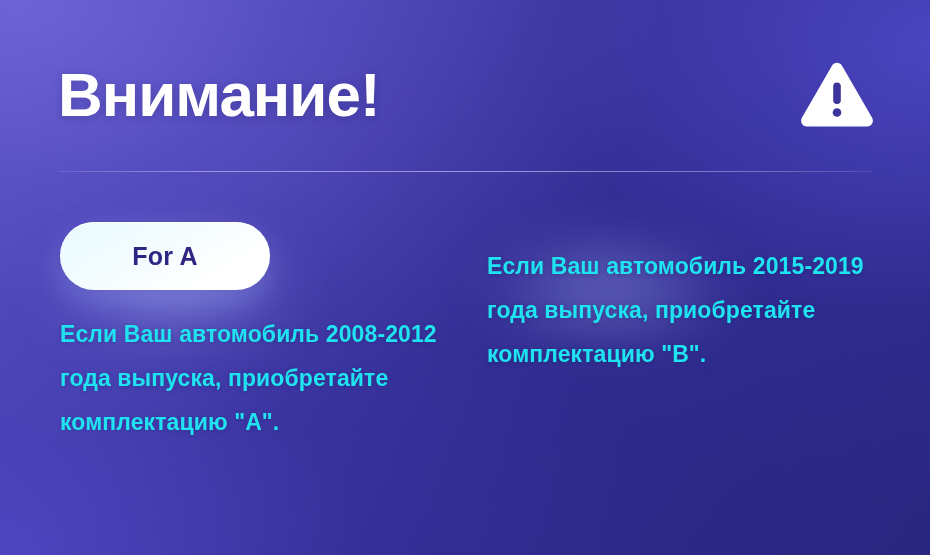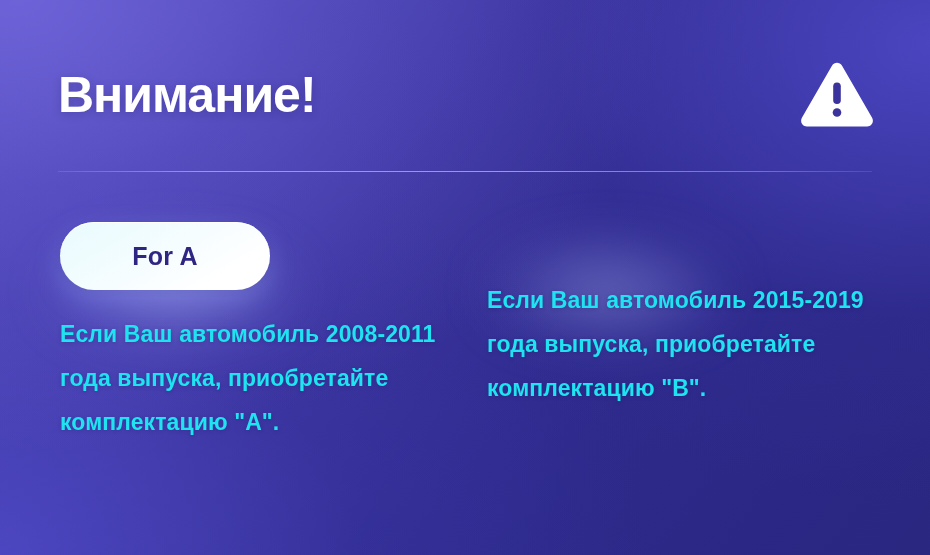--- a/index.html
+++ b/index.html
@@ -58,21 +58,21 @@
     top: 52px;
     height: 86px;
     display: flex;
     align-items: center;
     justify-content: space-between;
   }
 
   .page-title {
     margin: 0;
     color: #ffffff;
-    font-size: 50px;
+    font-size: 62px;
     font-weight: bold;
     line-height: 1;
     letter-spacing: -1px;
     white-space: nowrap;
     text-shadow: 0 2px 10px rgba(20,16,70,0.22);
   }
 
   .warning-icon {
     width: 74px;
     height: 66px;
@@ -94,21 +94,20 @@
                 rgba(180,183,230,0.16) 100%);
   }
 
   .columns {
     position: absolute;
     left: 60px;
     top: 222px;
     width: 812px;
     display: flex;
     gap: 42px;
-    align-items: center;
   }
 
   .column {
     width: 385px;
   }
 
   .pill-button {
     display: inline-flex;
     align-items: center;
     justify-content: center;
@@ -159,21 +158,21 @@
       <circle cx="37" cy="50.5" r="4.3" fill="#3b349c"></circle>
     </svg>
   </div>
 
   <div class="divider"></div>
 
   <div class="columns">
 
     <div class="column">
       <button class="pill-button">For A</button>
-      <p class="column-text">Если Ваш автомобиль 2008-2011 года выпуска, приобретайте комплектацию "A".</p>
+      <p class="column-text">Если Ваш автомобиль 2008-2012 года выпуска, приобретайте комплектацию "A".</p>
     </div>
 
     <div class="column">
       <p class="column-text">Если Ваш автомобиль 2015-2019 года выпуска, приобретайте комплектацию "B".</p>
     </div>
 
   </div>
 </div>
 
 </body></html>

